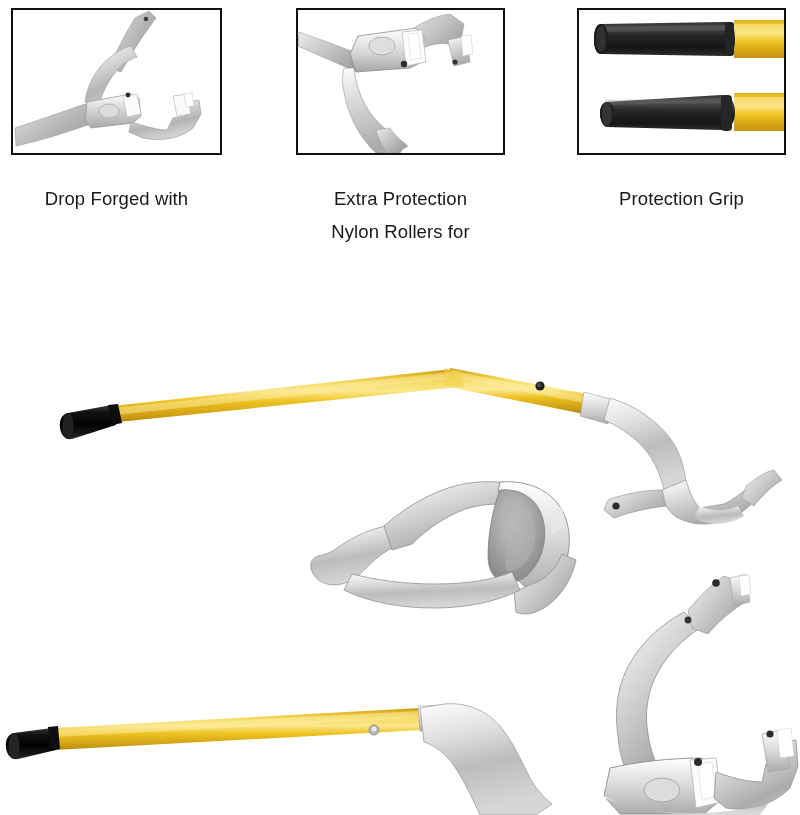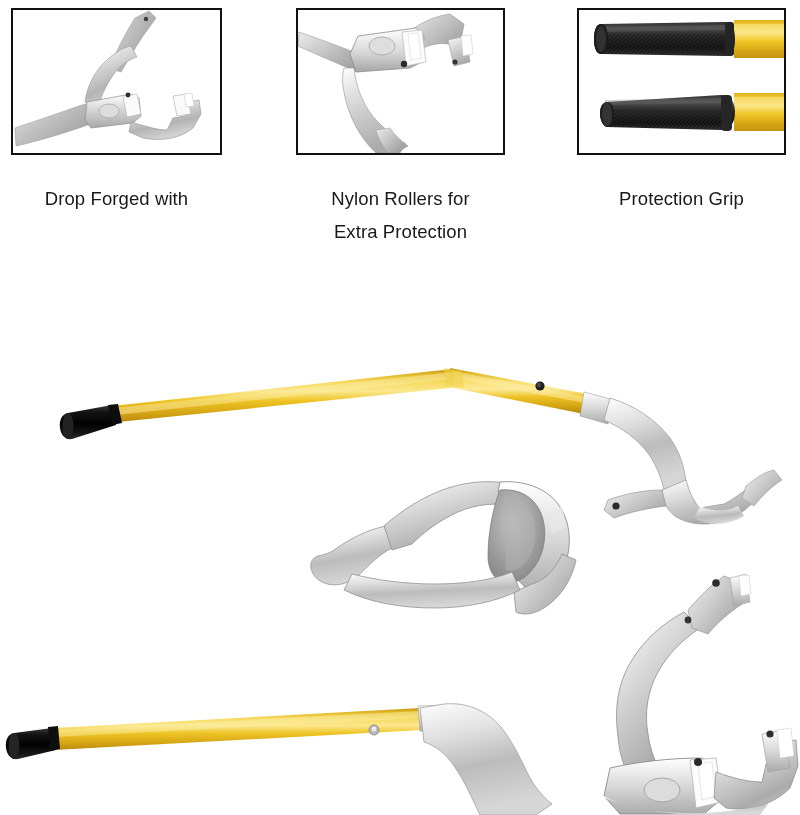--- a/index.html
+++ b/index.html
@@ -170,22 +170,22 @@
           <path d="M104,22 L124,20 L128,52 L108,56 Z" fill="#fcfcfc" stroke="#b8b8b8" stroke-width="0.7"></path>
           <path d="M110,24 L120,23 L123,48 L113,50 Z" fill="#ffffff" stroke="#d2d2d2" stroke-width="0.5"></path>
           <circle cx="106" cy="54" r="3.2" fill="#2b2b2b"></circle>
 
           <path d="M56,58 C58,78 66,98 80,112 C90,122 100,130 110,136 L98,143
                    L78,143 C62,128 50,106 46,82 C44,72 44,66 46,58 Z" fill="url(#f2steelA)" stroke="#969696" stroke-width="0.6"></path>
           <path d="M92,118 C96,124 102,130 108,134 L102,143 L90,143 C84,136 80,128 78,120 Z" fill="url(#f2steelB)" stroke="#9c9c9c" stroke-width="0.5"></path>
         </svg>
       </div>
       <div class="feature-caption">
+        <span class="cap-line">Extra Protection</span>
         <span class="cap-line">Nylon Rollers for</span>
-        <span class="cap-line">Extra Protection</span>
       </div>
     </div>
 
     <div class="feature-cell" style="left:577px; width:209px;">
       <div class="feature-frame" style="width:205px; height:143px;">
         <svg class="feature-art" viewBox="0 0 205 143" preserveAspectRatio="none">
           <defs>
             <linearGradient id="gripTopG" x1="0" y1="0" x2="0" y2="1">
               <stop offset="0%" stop-color="#2e2e2e"></stop>
               <stop offset="18%" stop-color="#4a4a4a"></stop>

